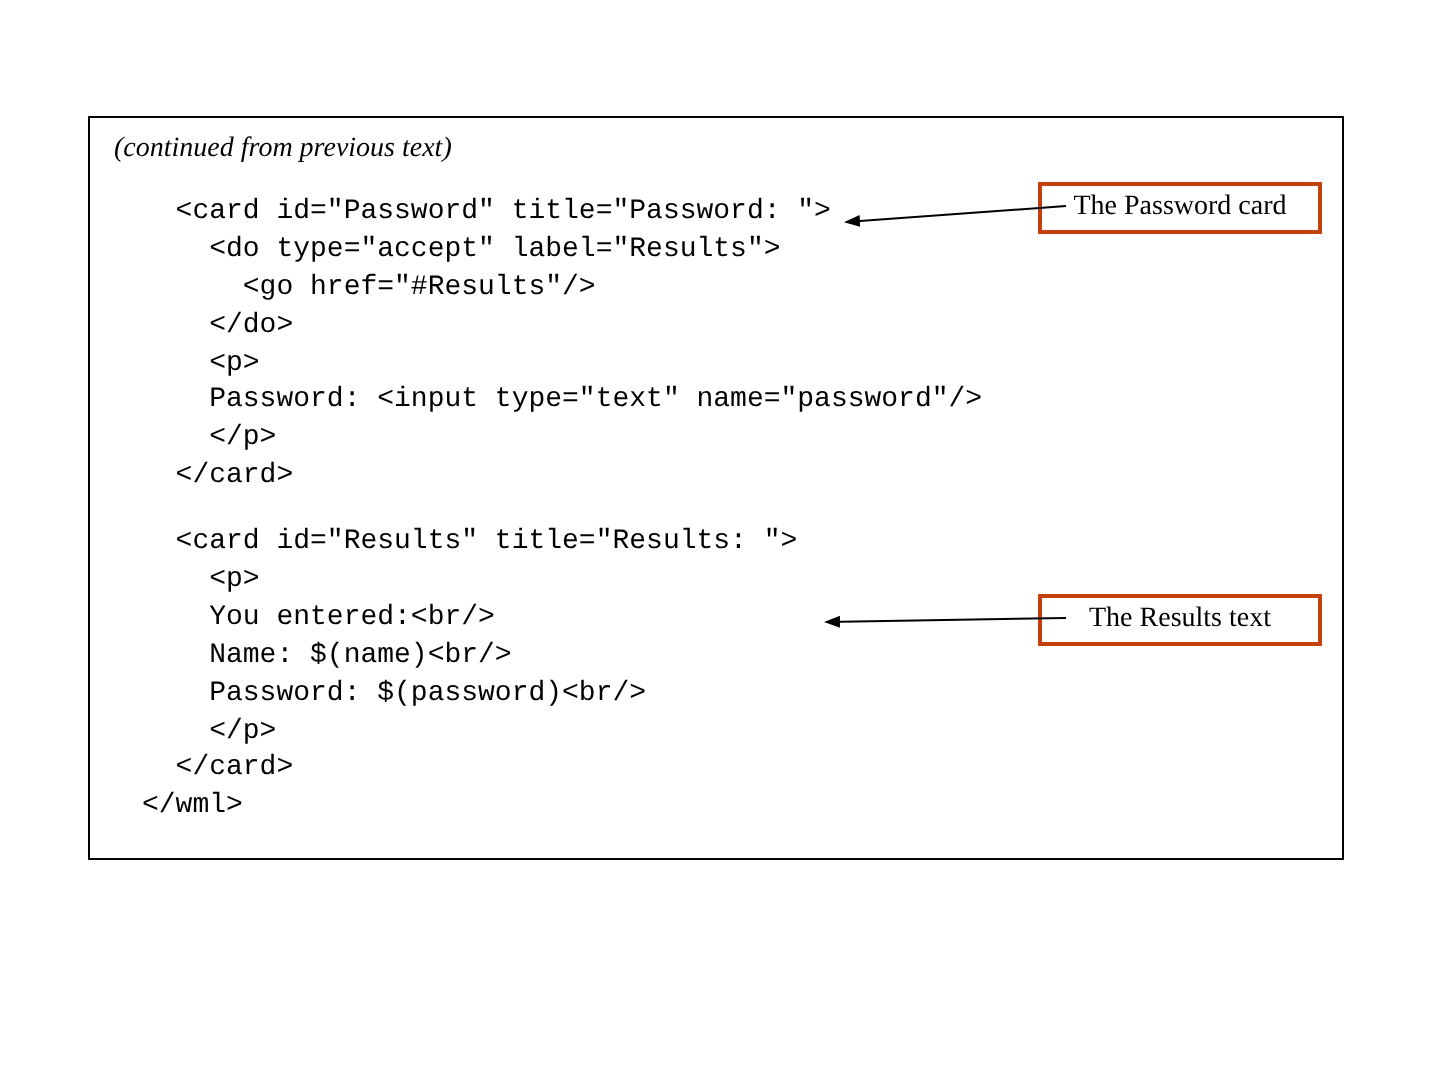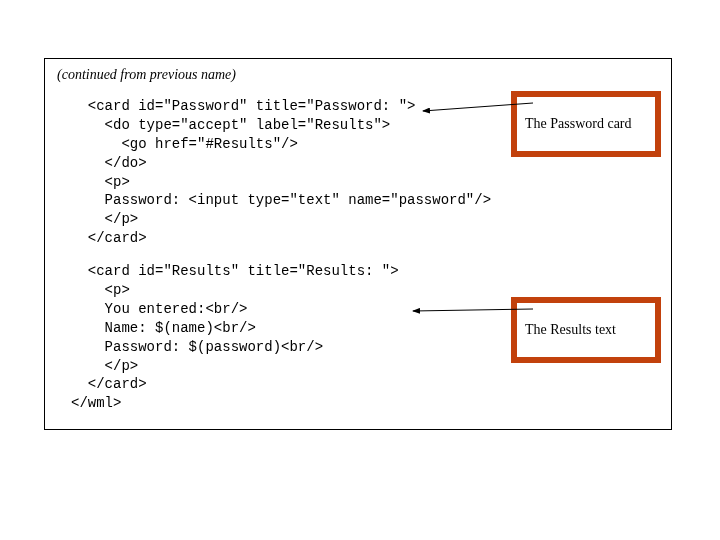--- a/index.html
+++ b/index.html
@@ -29,25 +29,25 @@
   }
   .code {
     font-family: "Courier New", Courier, monospace;
     font-size: 14px;
     line-height: 1.35;
     white-space: pre;
     margin-left: 14px;
   }
   .label-box {
     position: absolute;
-    border: 6px solid #c2410c;
+    border: 2px solid #c2410c;
     background: #fff;
     font-size: 14px;
-    padding: 19px 8px;
-    text-align: left;
+    padding: 3px 8px;
+    text-align: center;
     font-family: "Times New Roman", Times, serif;
   }
   .label-password {
     right: 10px;
     top: 32px;
     width: 122px;
   }
   .label-results {
     right: 10px;
     top: 238px;
@@ -57,21 +57,21 @@
     position: absolute;
     left: 0; top: 0;
     width: 628px; height: 372px;
     pointer-events: none;
   }
 </style>
 </head>
 <body>
 
 <div class="outer-box">
-  <p class="caption">(continued from previous name)</p>
+  <p class="caption">(continued from previous text)</p>
 
   <div class="code">  &lt;card id="Password" title="Password: "&gt;
     &lt;do type="accept" label="Results"&gt;
       &lt;go href="#Results"/&gt;
     &lt;/do&gt;
     &lt;p&gt;
     Password: &lt;input type="text" name="password"/&gt;
     &lt;/p&gt;
   &lt;/card&gt;</div>
   <div style="height:14px"></div>

